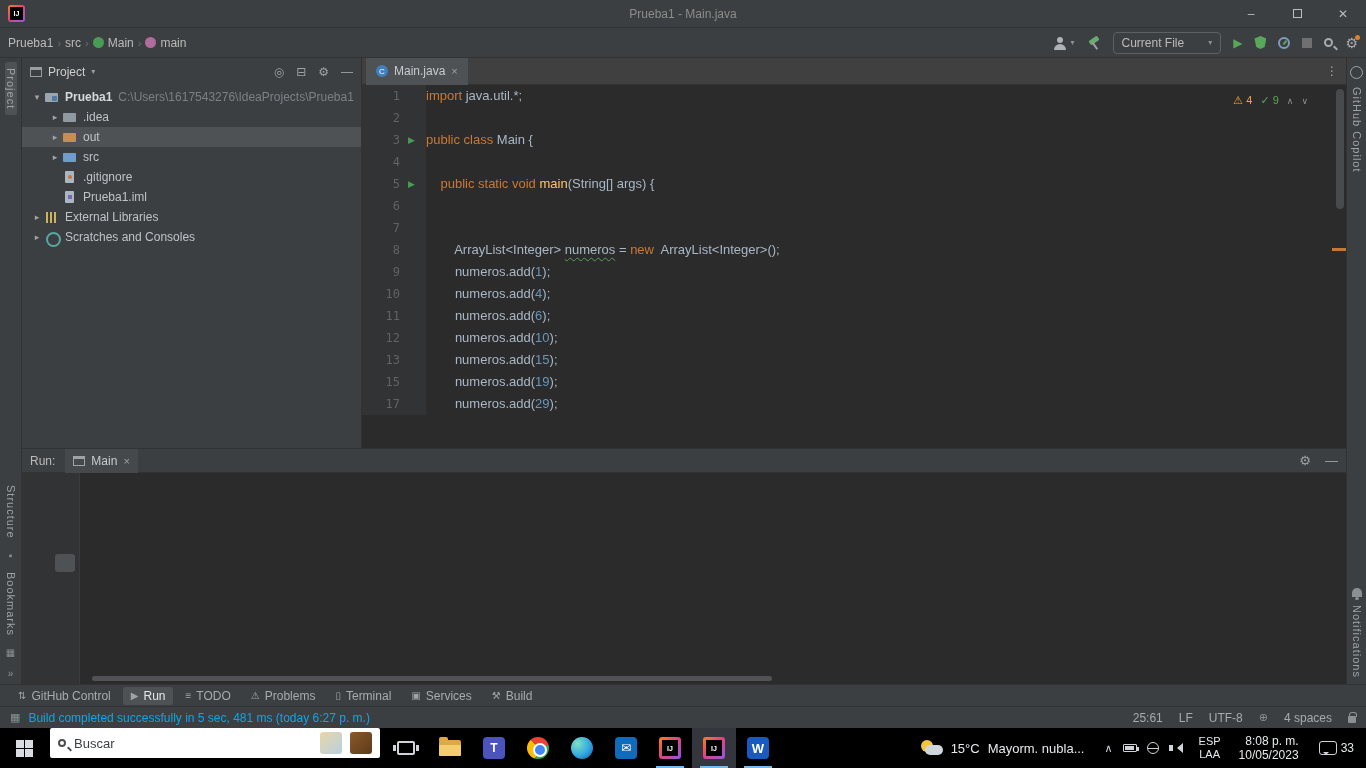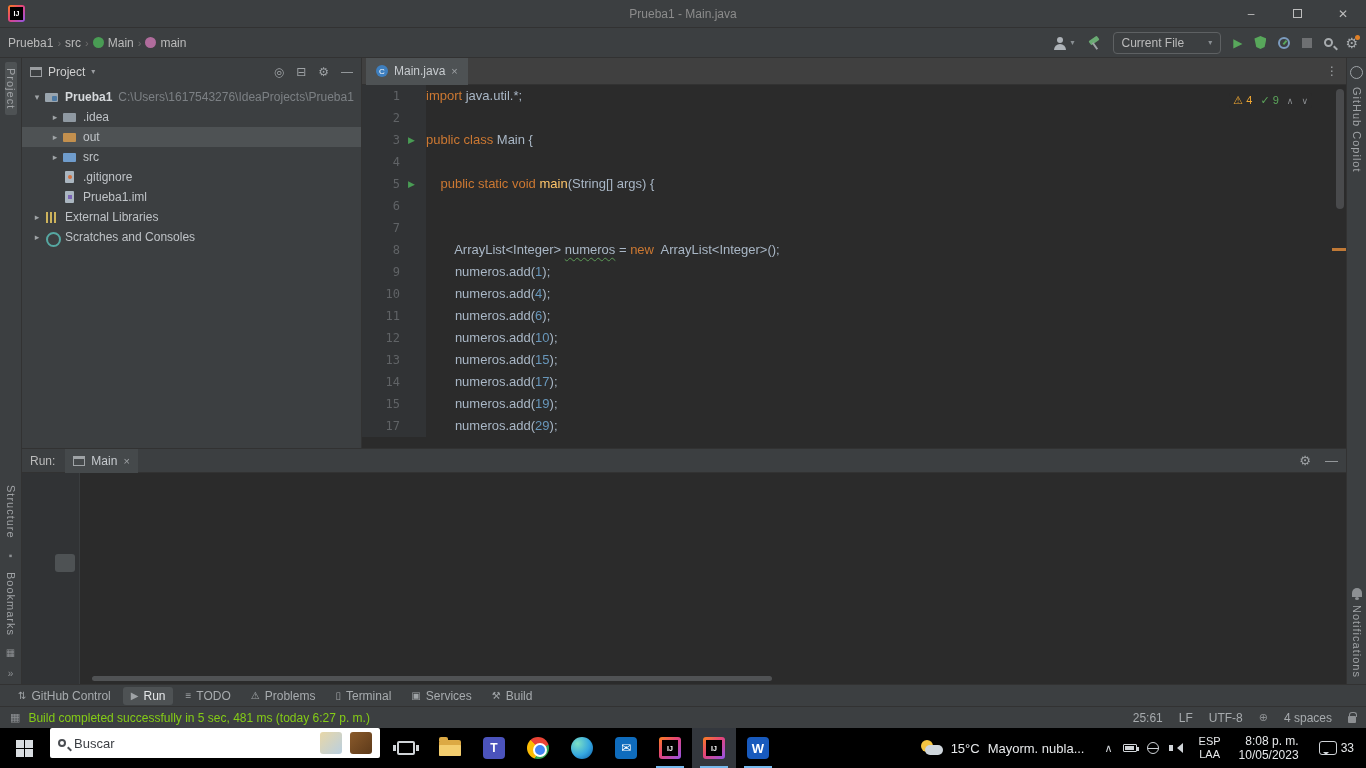--- a/index.html
+++ b/index.html
@@ -135,21 +135,21 @@
   .console-line{height:22px;line-height:22px;white-space:pre;font-size:13px;color:#bbbbbb;overflow:hidden;font-family:"DejaVu Sans Mono","Liberation Mono",monospace}
   .hscroll{position:absolute;left:70px;bottom:3px;width:680px;height:5px;background:rgba(150,155,160,.35);border-radius:3px}
 
   
   .toolwin-bar{height:22px;background:#3c3f41;border-top:1px solid #323232;display:flex;align-items:center;gap:4px;padding:0 10px;flex:0 0 22px}
   .tw-item{display:flex;align-items:center;gap:5px;color:#a7abae;padding:2px 8px;border-radius:3px}
   .tw-item.active{background:#4e5254;color:#e4e6e8}
   .tw-ic{font-size:10px;color:#9fa3a6}
   .statusbar{height:22px;background:#3c3f41;border-top:1px solid #323232;display:flex;align-items:center;padding:0 10px;gap:8px;flex:0 0 22px;font-size:12px}
   .sb-ic{color:#8d9093;font-size:11px}
-  .sb-msg{color:#84cc16}
+  .sb-msg{color:#0ea5e9}
   .sb-right{margin-left:auto;display:flex;align-items:center;gap:16px;color:#a7abae}
   .lock-ic{width:8px;height:7px;background:#8d9093;border-radius:1px;position:relative;margin-top:3px}
   .lock-ic::before{content:"";position:absolute;left:1px;top:-4px;width:6px;height:4px;border:1.5px solid #8d9093;border-bottom:none;border-radius:3px 3px 0 0}
 
   
   .taskbar{height:40px;background:#000000;display:flex;align-items:flex-start;padding:0 2px;flex:0 0 40px}
   .tb-btn{height:40px;min-width:44px;display:flex;align-items:center;justify-content:center;position:relative}
   .tb-btn.active{background:#33373d}
   .tb-btn.open::after{content:"";position:absolute;bottom:0;left:8px;right:8px;height:2px;background:#76b9ed}
   .win-logo{display:grid;grid-template-columns:8px 8px;grid-template-rows:8px 8px;gap:1px}
@@ -458,27 +458,20 @@
                 </div>
                 <div class="code-line">
                   <div class="gutter">
                     <span class="ln">13</span>
                     <span class="runflag"></span>
                   </div>
                   <div class="code"><span class="tok pl">        numeros.add(</span><span class="tok num">15</span><span class="tok pl">);</span></div>
                 </div>
                 <div class="code-line">
                   <div class="gutter">
-                    <span class="ln">14</span>
-                    <span class="runflag"></span>
-                  </div>
-                  <div class="code"><span class="tok pl">        numeros.add(</span><span class="tok num">17</span><span class="tok pl">);</span></div>
-                </div>
-                <div class="code-line">
-                  <div class="gutter">
                     <span class="ln">15</span>
                     <span class="runflag"></span>
                   </div>
                   <div class="code"><span class="tok pl">        numeros.add(</span><span class="tok num">19</span><span class="tok pl">);</span></div>
                 </div>
                 <div class="code-line">
                   <div class="gutter">
                     <span class="ln">17</span>
                     <span class="runflag"></span>
                   </div>

